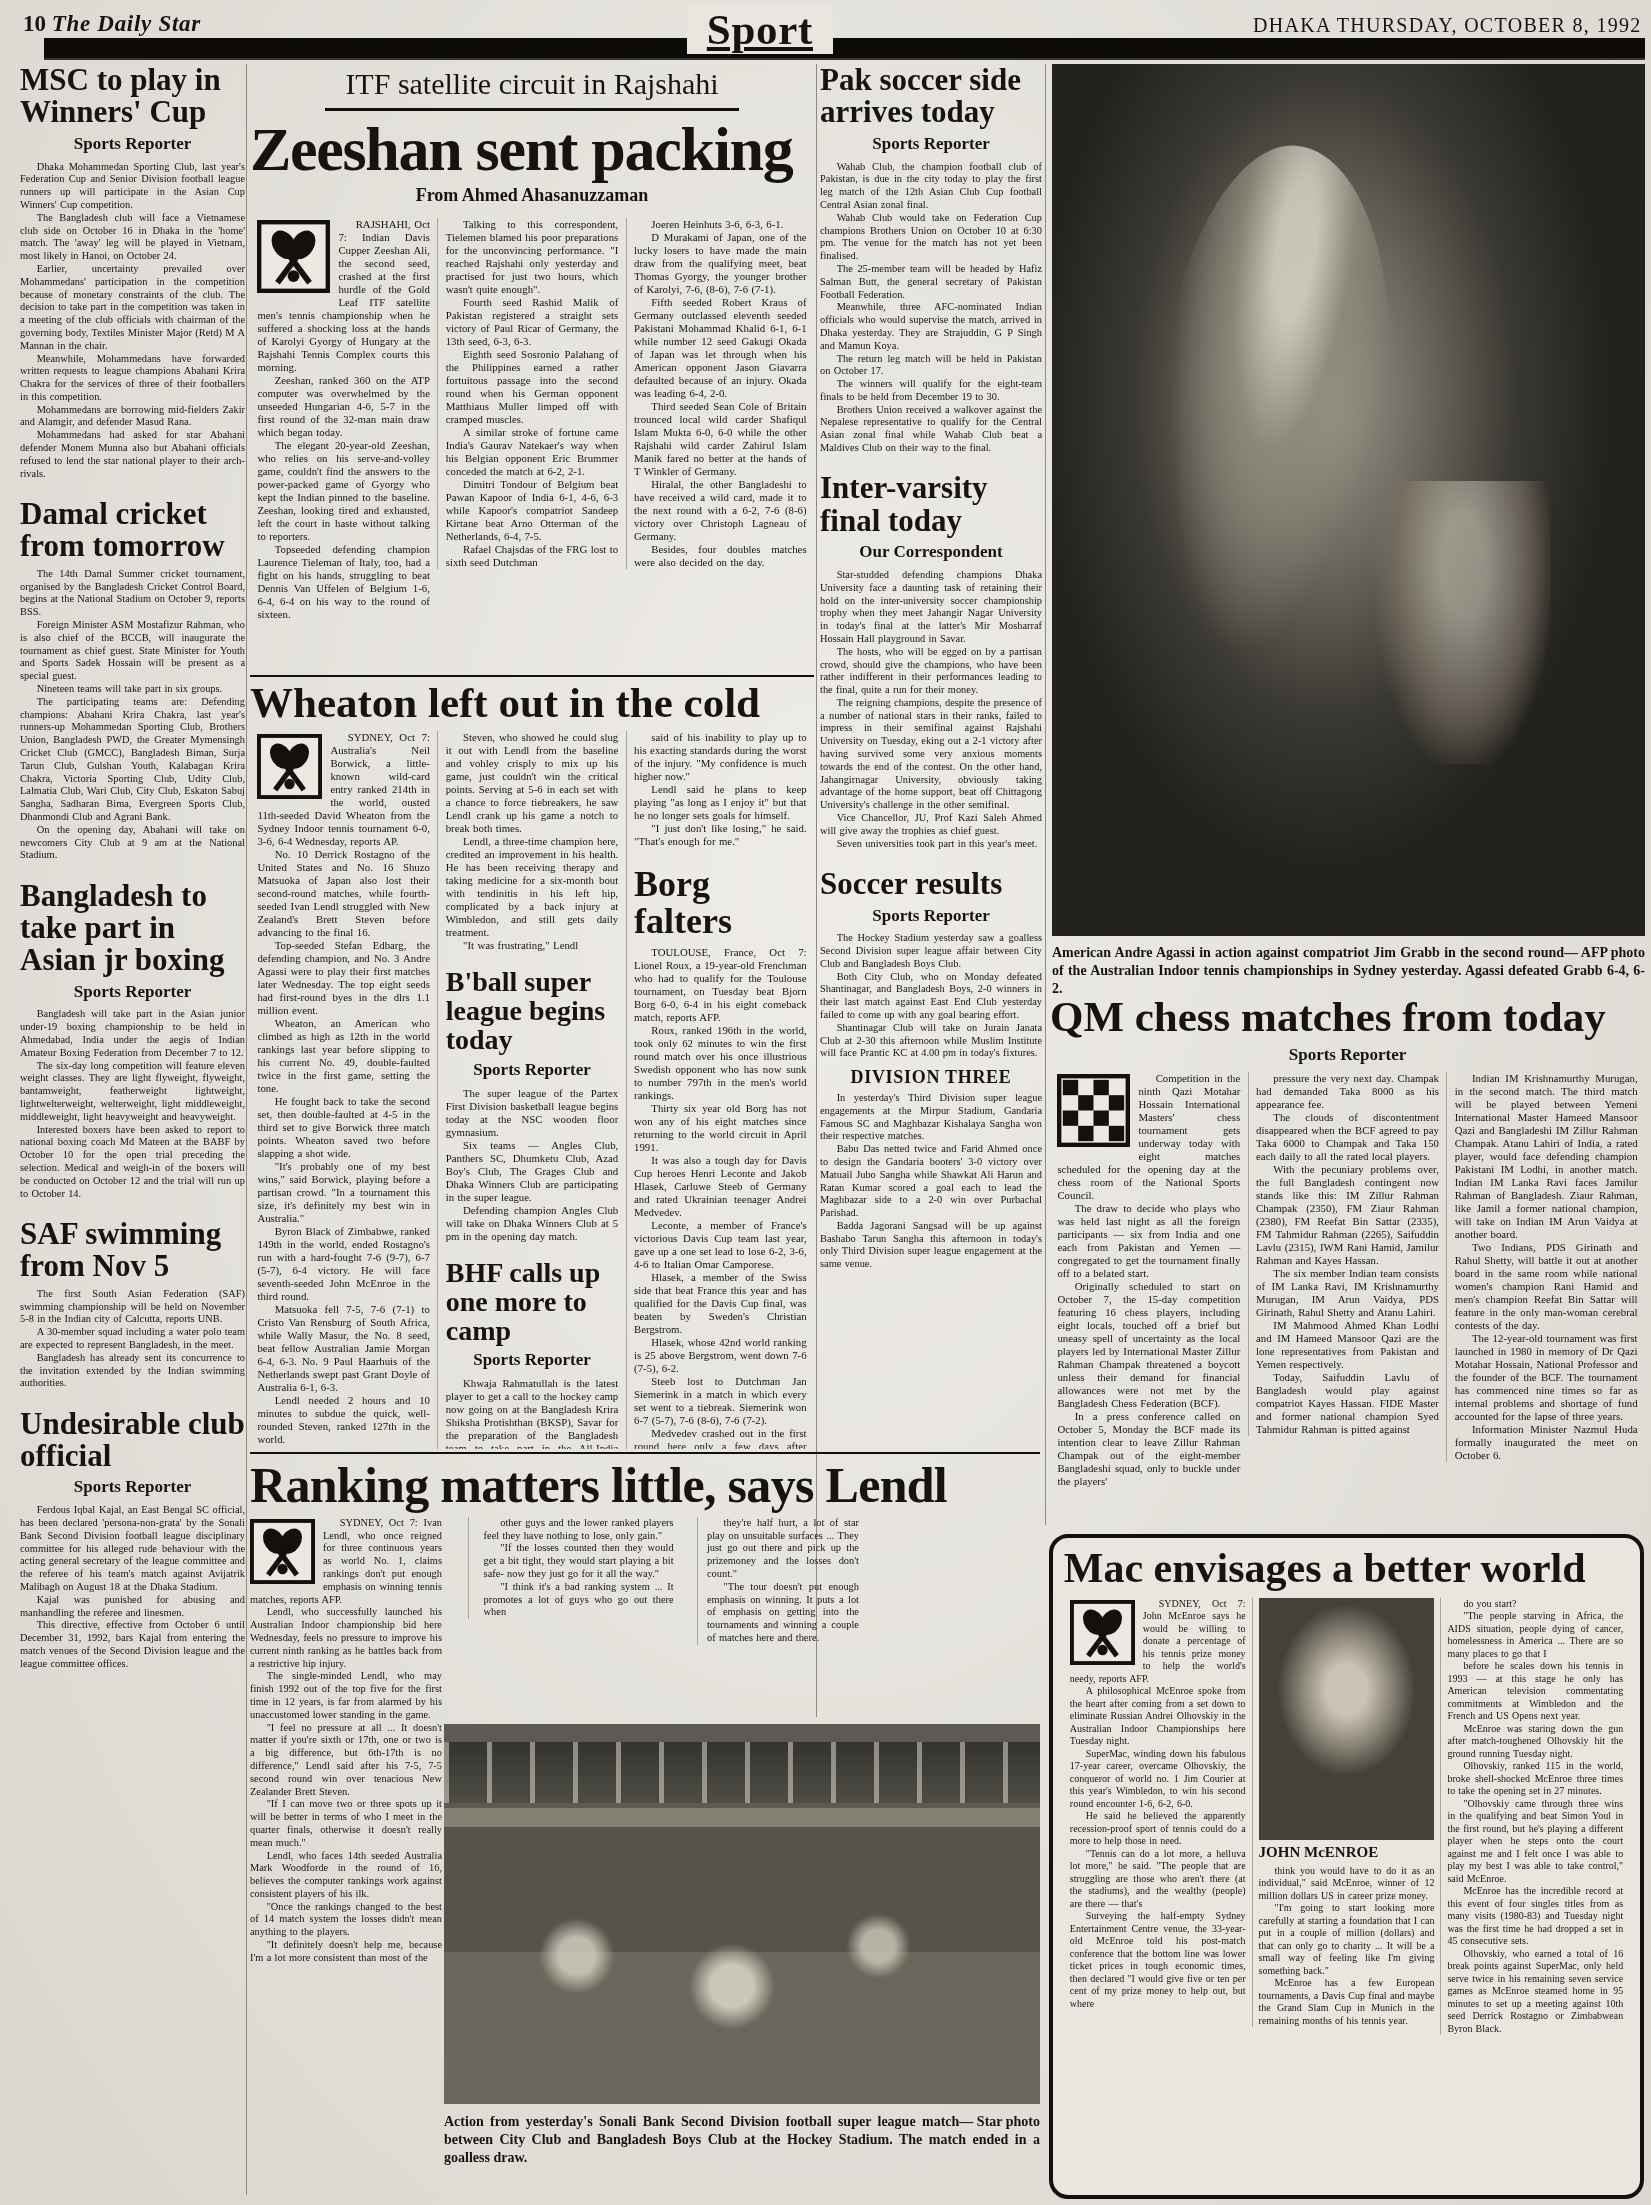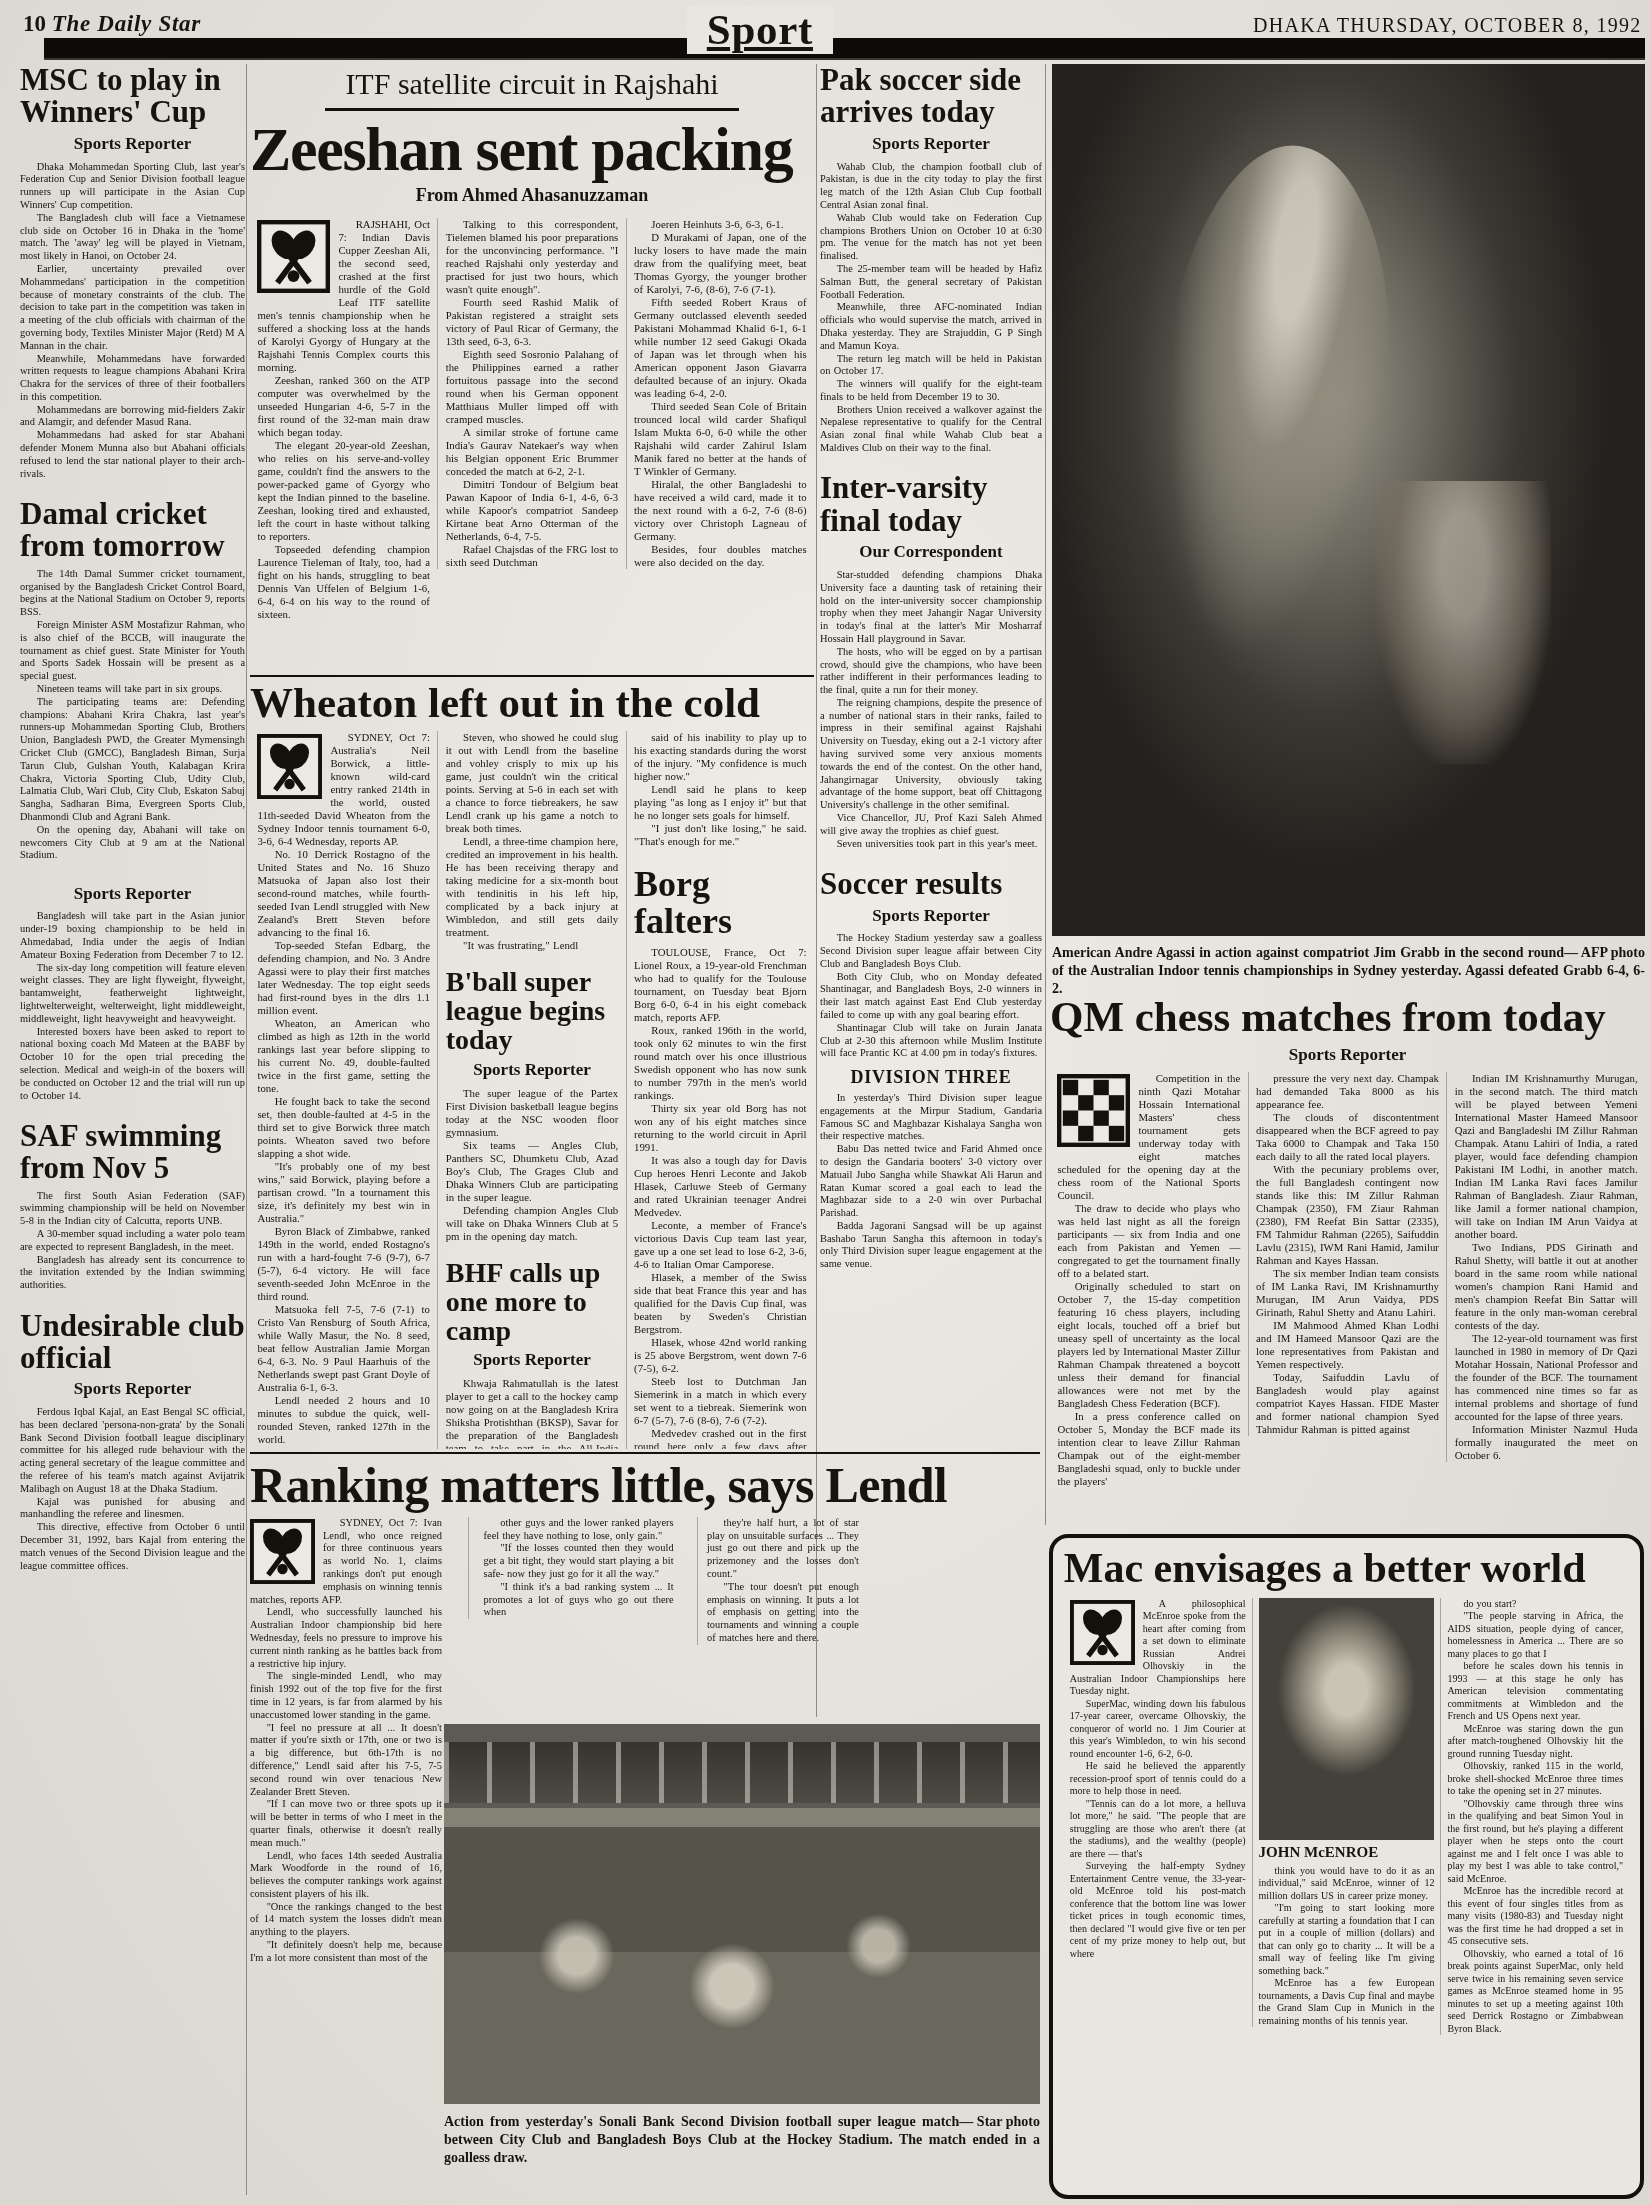--- a/index.html
+++ b/index.html
@@ -125,20 +125,21 @@
       <h2 class="hl hl-left">Damal cricket from tomorrow</h2>
       <div>
           <p class="para">The 14th Damal Summer cricket tournament, organised by the Bangladesh Cricket Control Board, begins at the National Stadium on October 9, reports BSS.</p>
           <p class="para">Foreign Minister ASM Mostafizur Rahman, who is also chief of the BCCB, will inaugurate the tournament as chief guest. State Minister for Youth and Sports Sadek Hossain will be present as a special guest.</p>
           <p class="para">Nineteen teams will take part in six groups.</p>
           <p class="para">The participating teams are: Defending champions: Abahani Krira Chakra, last year's runners-up Mohammedan Sporting Club, Brothers Union, Bangladesh PWD, the Greater Mymensingh Cricket Club (GMCC), Bangladesh Biman, Surja Tarun Club, Gulshan Youth, Kalabagan Krira Chakra, Victoria Sporting Club, Udity Club, Lalmatia Club, Wari Club, City Club, Eskaton Sabuj Sangha, Sadharan Bima, Evergreen Sports Club, Dhanmondi Club and Agrani Bank.</p>
           <p class="para">On the opening day, Abahani will take on newcomers City Club at 9 am at the National Stadium.</p>
         </div>
     </section>
     <section class="article">
+      <h2 class="hl hl-left">Bangladesh to take part in Asian jr boxing</h2>
       <div class="byline">Sports Reporter</div>
       <div>
           <p class="para">Bangladesh will take part in the Asian junior under-19 boxing championship to be held in Ahmedabad, India under the aegis of Indian Amateur Boxing Federation from December 7 to 12.</p>
           <p class="para">The six-day long competition will feature eleven weight classes. They are light flyweight, flyweight, bantamweight, featherweight lightweight, lightwelterweight, welterweight, light middleweight, middleweight, light heavyweight and heavyweight.</p>
           <p class="para">Interested boxers have been asked to report to national boxing coach Md Mateen at the BABF by October 10 for the open trial preceding the selection. Medical and weigh-in of the boxers will be conducted on October 12 and the trial will run up to October 14.</p>
         </div>
     </section>
     <section class="article">
       <h2 class="hl hl-left">SAF swimming from Nov 5</h2>
       <div>
@@ -428,20 +429,21 @@
           <svg viewBox="0 0 100 100">
               <rect x="3" y="3" width="94" height="94" fill="#ece9e2" stroke="#14110c" stroke-width="6"></rect>
               <ellipse cx="37" cy="34" rx="15" ry="21" fill="#14110c" transform="rotate(-33 37 34)"></ellipse>
               <line x1="46" y1="51" x2="72" y2="86" stroke="#14110c" stroke-width="8"></line>
               <ellipse cx="63" cy="34" rx="15" ry="21" fill="#14110c" transform="rotate(33 63 34)"></ellipse>
               <line x1="54" y1="51" x2="28" y2="86" stroke="#14110c" stroke-width="8"></line>
               <circle cx="50" cy="77" r="8" fill="#14110c"></circle>
             </svg>
         </span>
         <div>
+            <p class="para">SYDNEY, Oct 7: John McEnroe says he would be willing to donate a percentage of his tennis prize money to help the world's needy, reports AFP.</p>
             <p class="para">A philosophical McEnroe spoke from the heart after coming from a set down to eliminate Russian Andrei Olhovskiy in the Australian Indoor Championships here Tuesday night.</p>
             <p class="para">SuperMac, winding down his fabulous 17-year career, overcame Olhovskiy, the conqueror of world no. 1 Jim Courier at this year's Wimbledon, to win his second round encounter 1-6, 6-2, 6-0.</p>
             <p class="para">He said he believed the apparently recession-proof sport of tennis could do a more to help those in need.</p>
             <p class="para">"Tennis can do a lot more, a helluva lot more," he said. "The people that are struggling are those who aren't there (at the stadiums), and the wealthy (people) are there — that's</p>
             <p class="para">Surveying the half-empty Sydney Entertainment Centre venue, the 33-year-old McEnroe told his post-match conference that the bottom line was lower ticket prices in tough economic times, then declared "I would give five or ten per cent of my prize money to help out, but where</p>
           </div>
       </div>
       <div class="mcol">
         <div class="photo photo-mcenroe"></div>
         <div class="photo-label">JOHN McENROE</div>

